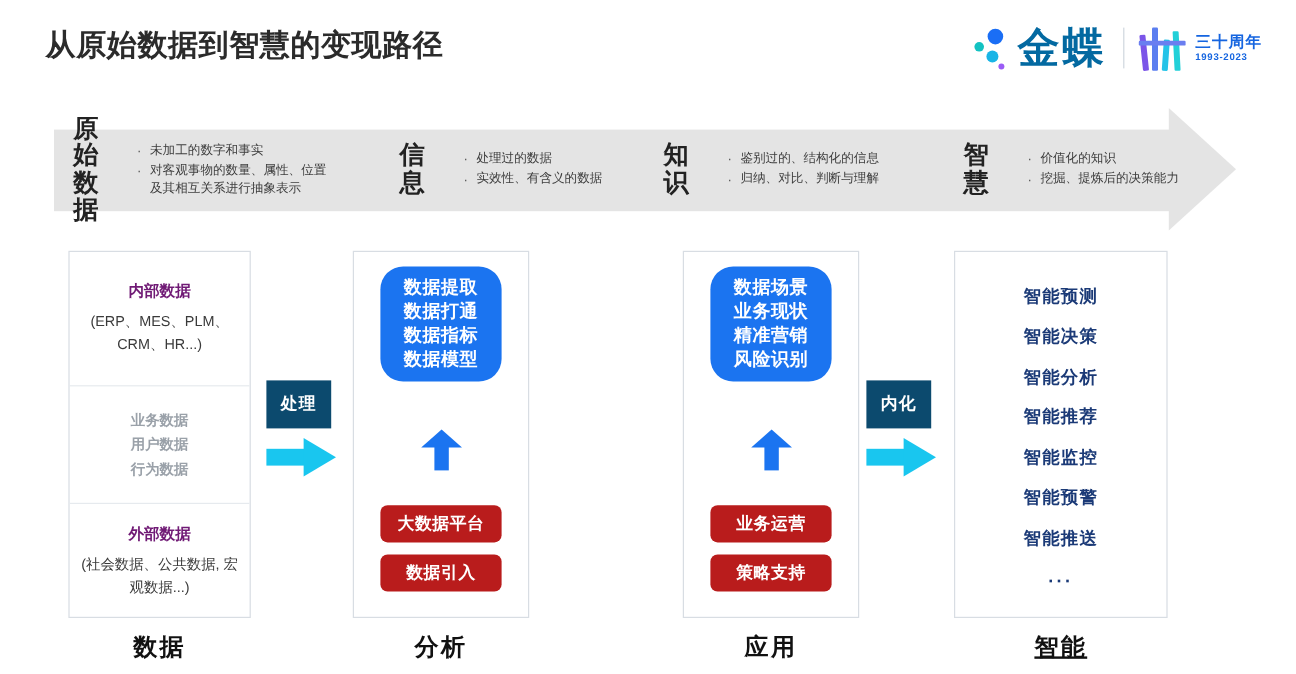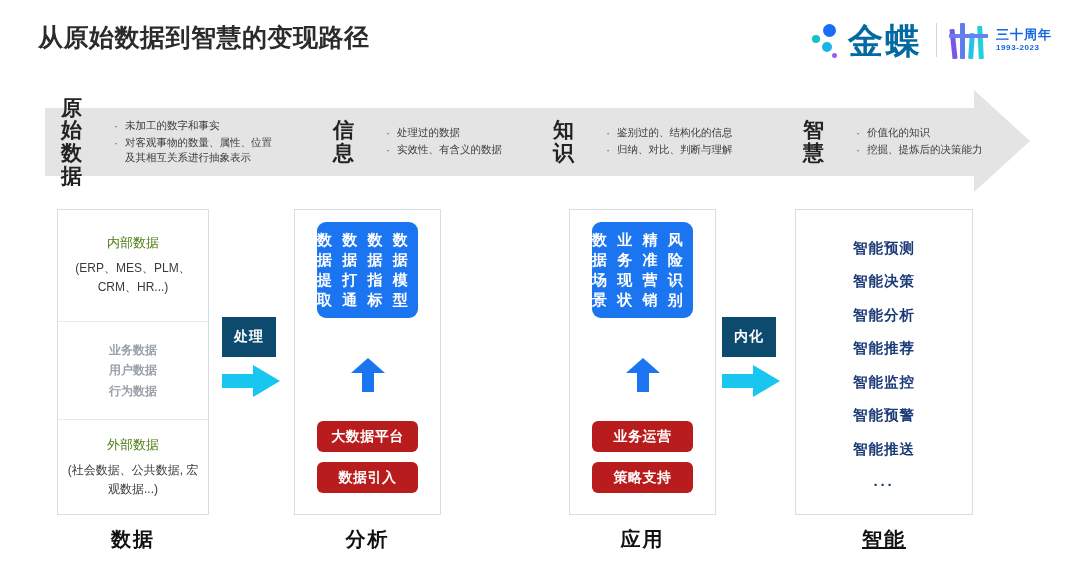--- a/index.html
+++ b/index.html
@@ -88,29 +88,29 @@
   .c1{left:57px;width:152px;}
   .c2{left:294px;width:147px;}
   .c3{left:569px;width:147px;}
   .c4{left:795px;width:178px;}
 
   
   .seg{box-sizing:border-box;display:flex;flex-direction:column;justify-content:center;align-items:center;}
   .seg-a{height:112px;border-bottom:1px solid #e6eaee;}
   .seg-b{height:98px;border-bottom:1px solid #e6eaee;}
   .seg-c{height:94px;}
-  .seg-title{font-size:13px;font-weight:normal;color:#4d7c0f;margin-bottom:7px;}
+  .seg-title{font-size:13px;font-weight:bold;color:#701a75;margin-bottom:7px;}
   .seg-sub{font-size:12px;color:#3a3a3a;line-height:1.55;text-align:center;padding:0 8px;}
   .seg-gray{font-size:12px;font-weight:bold;color:#9aa1a9;line-height:1.72;text-align:center;}
 
   
   .bigblue{
     position:absolute;top:222px;width:101px;height:96px;
-    background:#1b74f0;border-radius:9px;
-    display:flex;flex-direction:row;justify-content:center;align-items:center;
+    background:#1b74f0;border-radius:19px;
+    display:flex;flex-direction:column;justify-content:center;align-items:center;
     color:#fff;font-size:15px;font-weight:bold;line-height:1.35;letter-spacing:.5px;
   }
   .bb2{left:317px;}
   .bb3{left:592px;}
 
   .upArrow{position:absolute;top:358px;width:34px;height:34px;}
   .upArrow .shaft{position:absolute;left:11px;top:13px;width:12px;height:21px;background:#1b74f0;}
   .upArrow .head{
     position:absolute;left:0;top:0;width:0;height:0;
     border-left:17px solid transparent;border-right:17px solid transparent;

